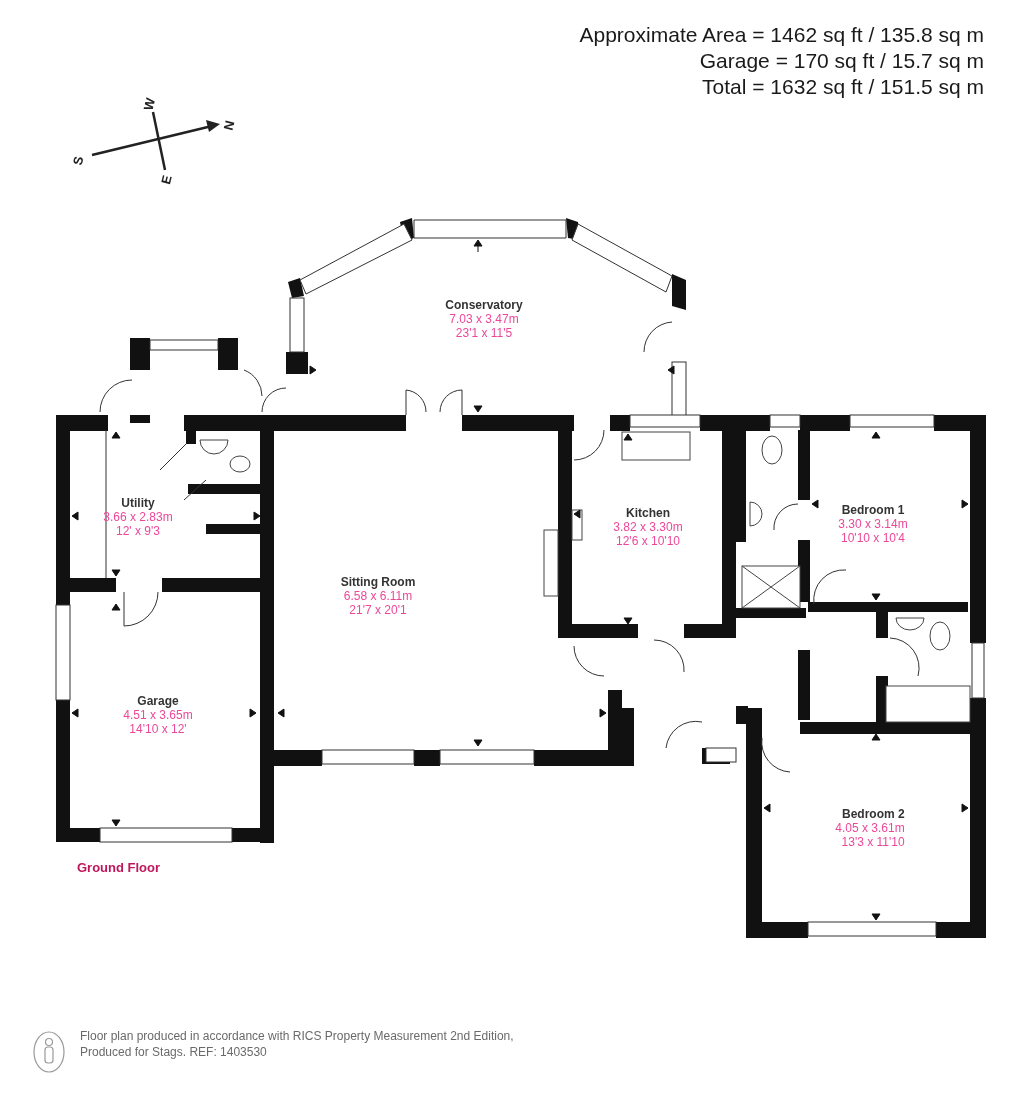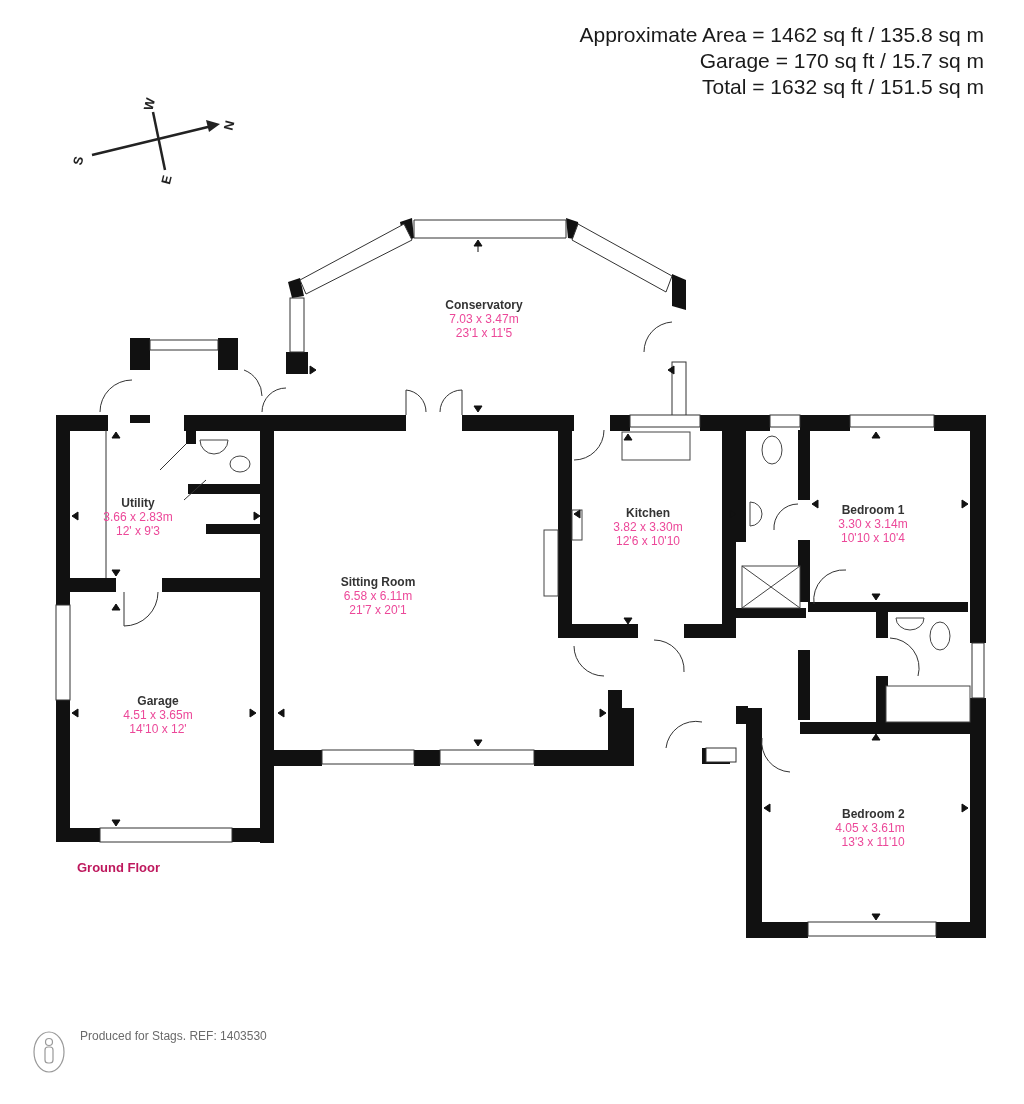--- a/index.html
+++ b/index.html
@@ -229,14 +229,15 @@
 </div>
 
 <div class="floor-label">Ground Floor</div>
 
 <svg class="footer-icon" viewBox="0 0 34 44">
   <ellipse cx="17" cy="22" rx="15" ry="20" fill="none" stroke="#999" stroke-width="1.2"></ellipse>
   <circle cx="17" cy="12" r="3.5" fill="none" stroke="#999" stroke-width="1.2"></circle>
   <rect x="13" y="17" width="8" height="16" rx="3" fill="none" stroke="#999" stroke-width="1.2"></rect>
 </svg>
 <div class="footer">
+  <div>Floor plan produced in accordance with RICS Property Measurement 2nd Edition,</div>
   <div>Produced for Stags.   REF: 1403530</div>
 </div>
 
 </body></html>

